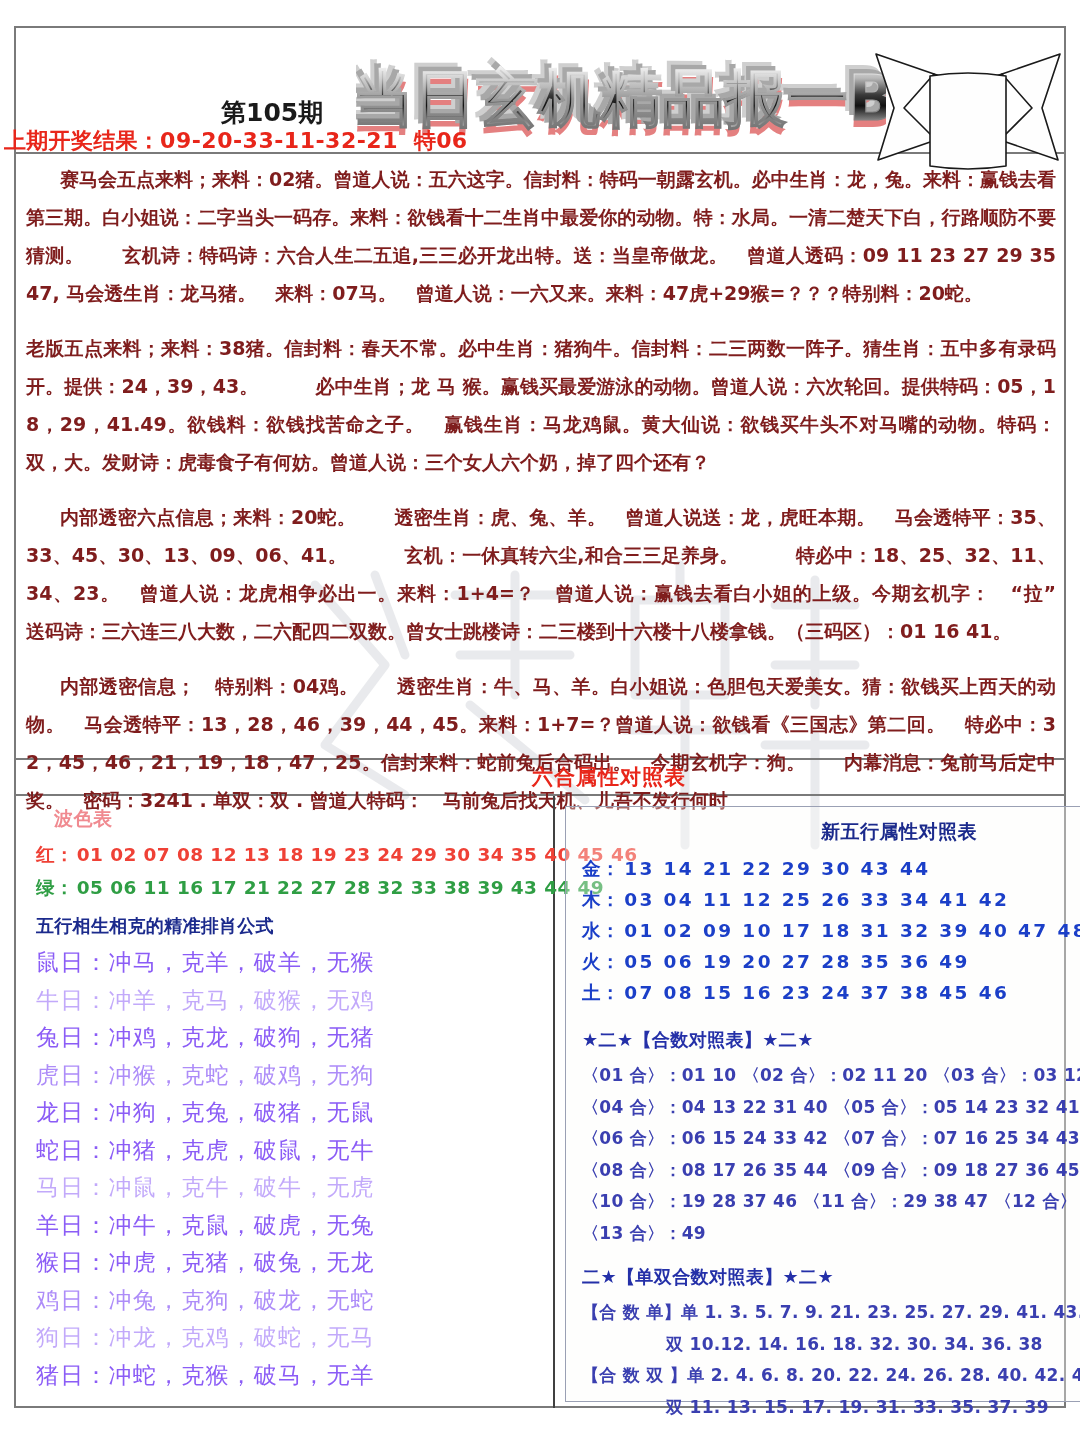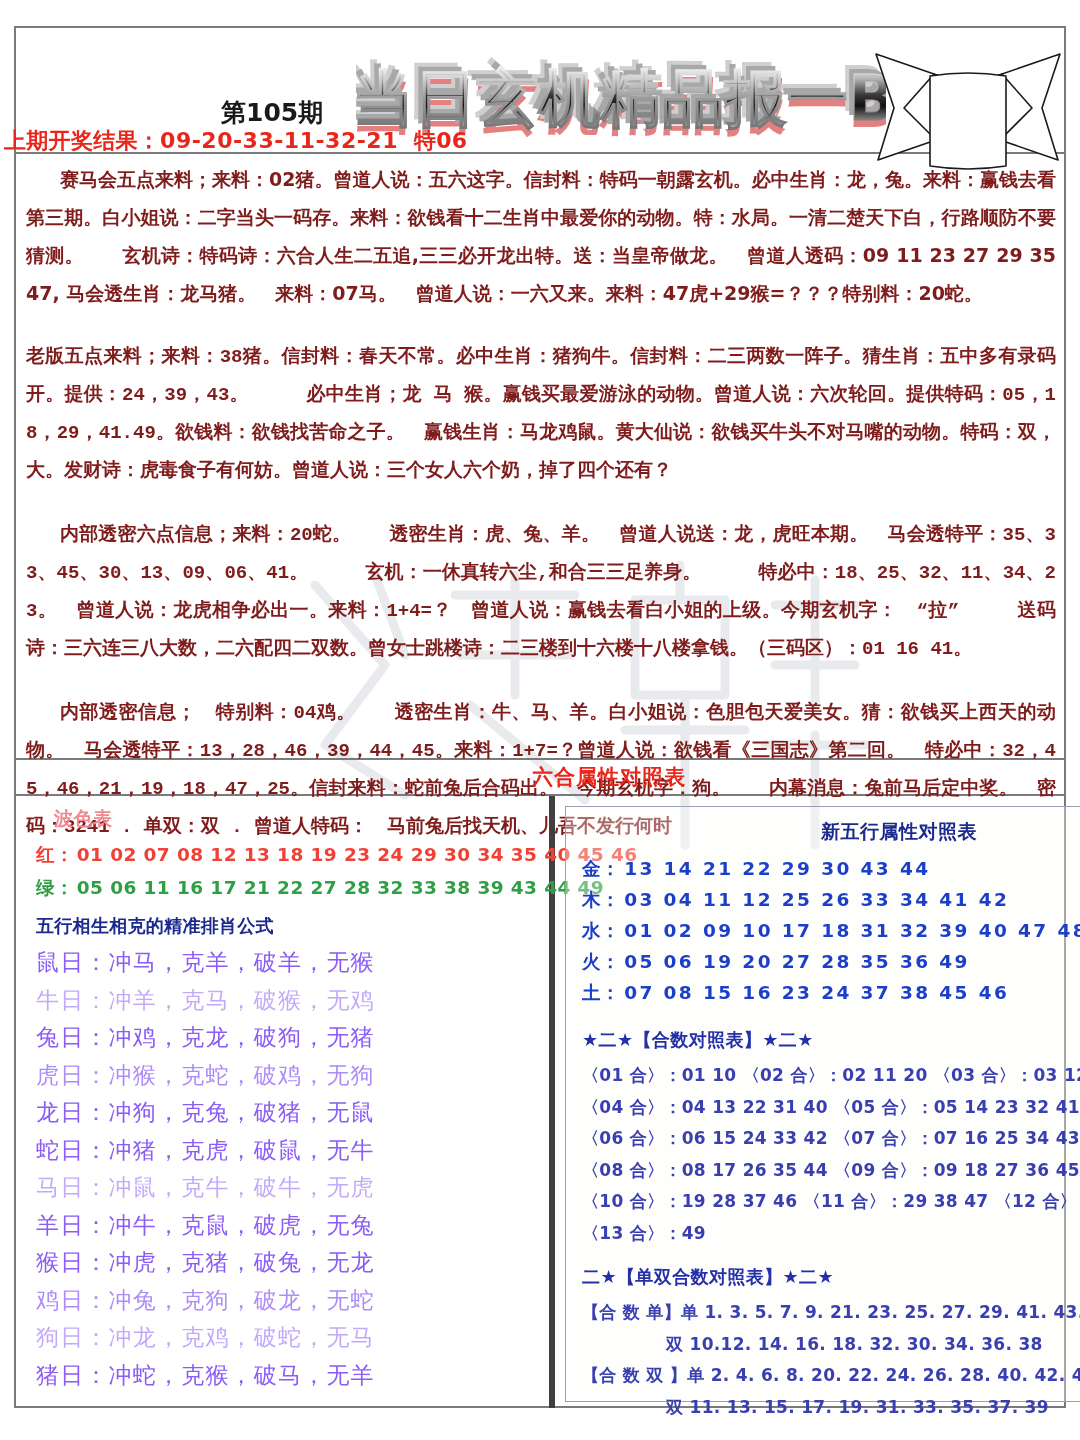--- a/index.html
+++ b/index.html
@@ -106,21 +106,21 @@
     font-size: 19px;
     font-weight: 700;
     color: #7f1d1d;
     line-height: 38px;
     text-align: justify;
     text-justify: inter-character;
     letter-spacing: 0px;
     margin: 0;
     word-break: break-all;
   }
-  .para + .para { margin-top: 26px; font-family: Liberation Mono, monospace; }
+  .para + .para { margin-top: 17px; }
   .p-indent { text-indent: 34px; }
 
   
   .tbl-sep {
     position: absolute;
     left: 14px; top: 758px;
     width: 1052px; height: 2px;
     background: #7a7a7a;
     z-index: 2;
   }
@@ -152,21 +152,21 @@
   
   .bottom {
     position: absolute;
     left: 14px; top: 796px;
     width: 1052px; height: 612px;
     display: flex;
     z-index: 3;
   }
   .col-left {
     width: 541px;
-    border-right: 6px solid #404040;
+    border-right: 2px solid #404040;
     padding: 8px 0 0 22px;
     background: transparent;
   }
   .col-right {
     flex: 1;
     padding: 10px 0 0 0;
     background: transparent;
   }
   .inner-box {
     border: 1px solid #9aa0b4;

